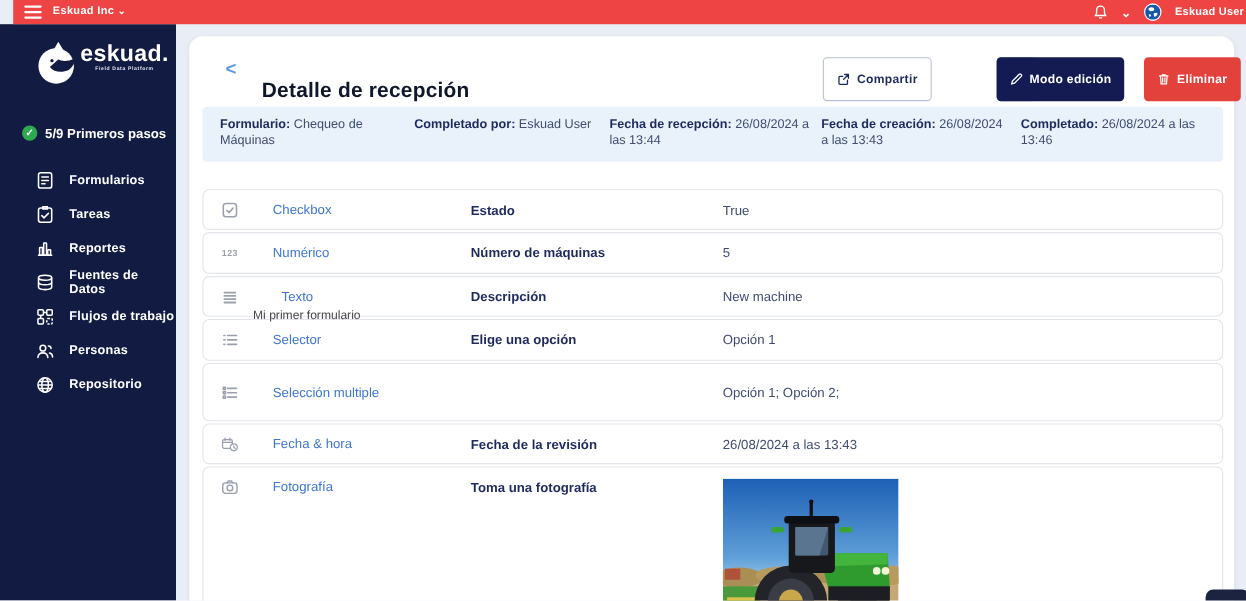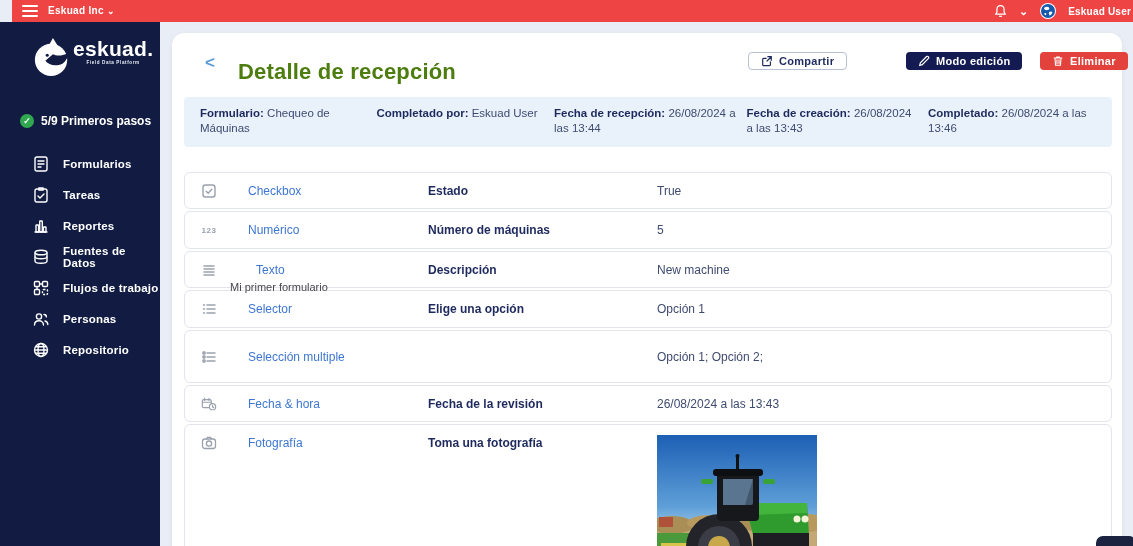--- a/index.html
+++ b/index.html
@@ -27,23 +27,23 @@
   .check-badge { width:14px; height:14px; border-radius:50%; background:#2fa84f; color:#fff; font-size:9px; display:flex; align-items:center; justify-content:center; }
   .nav { position:absolute; left:0; top:126px; width:160px; }
   .nav-item { height:31px; display:flex; align-items:center; gap:13px; padding-left:32px; cursor:pointer; }
   .nav-item svg { width:18px; height:18px; flex:0 0 18px; }
   .nav-label { font-size:11.5px; font-weight:bold; letter-spacing:.2px; }
 
   
   .main-card { position:absolute; left:172px; top:33px; width:950px; height:520px; background:#fff; border-radius:12px 12px 0 0; box-shadow:0 1px 4px rgba(30,42,94,.08); }
 
   .back { position:absolute; left:205px; top:53px; font-size:17px; color:#5b9bd5; font-weight:bold; cursor:pointer; line-height:20px; }
-  .page-title { position:absolute; left:238px; top:59px; font-size:22px; font-weight:bold; color:#4d7c0f; letter-spacing:.2px; }
-
-  .btn { position:absolute; top:52px; height:18px; display:flex; align-items:center; gap:6px; border-radius:4px; font-size:11px; font-weight:bold; letter-spacing:.3px; cursor:pointer; padding:0 12px; white-space:nowrap; }
+  .page-title { position:absolute; left:238px; top:72px; font-size:19px; font-weight:bold; color:#0f172a; letter-spacing:.2px; }
+
+  .btn { position:absolute; top:52px; height:40px; display:flex; align-items:center; gap:6px; border-radius:4px; font-size:11px; font-weight:bold; letter-spacing:.3px; cursor:pointer; padding:0 12px; white-space:nowrap; }
   .btn svg { width:12px; height:12px; }
   .btn-outline { border:1px solid #b9c0d4; color:#1e2a5e; background:#fff; }
   .btn-share { left:748px; }
   .btn-id { left:860px; padding:0 11px;margin-left:46px; }
   .btn-edit { left:906px; background:#141b52; color:#fff; }
   .btn-del { left:1040px; background:#e2413c; color:#fff; }
 
   .meta { position:absolute; left:184px; top:97px; width:928px; height:50px; background:#e9f2fb; border-radius:4px; display:flex; justify-content:space-between; padding:9px 16px 0 16px; }
   .meta-col { font-size:11.5px; line-height:15px; color:#3f4b70; }
   .meta-col b { color:#1e2a5e; }

